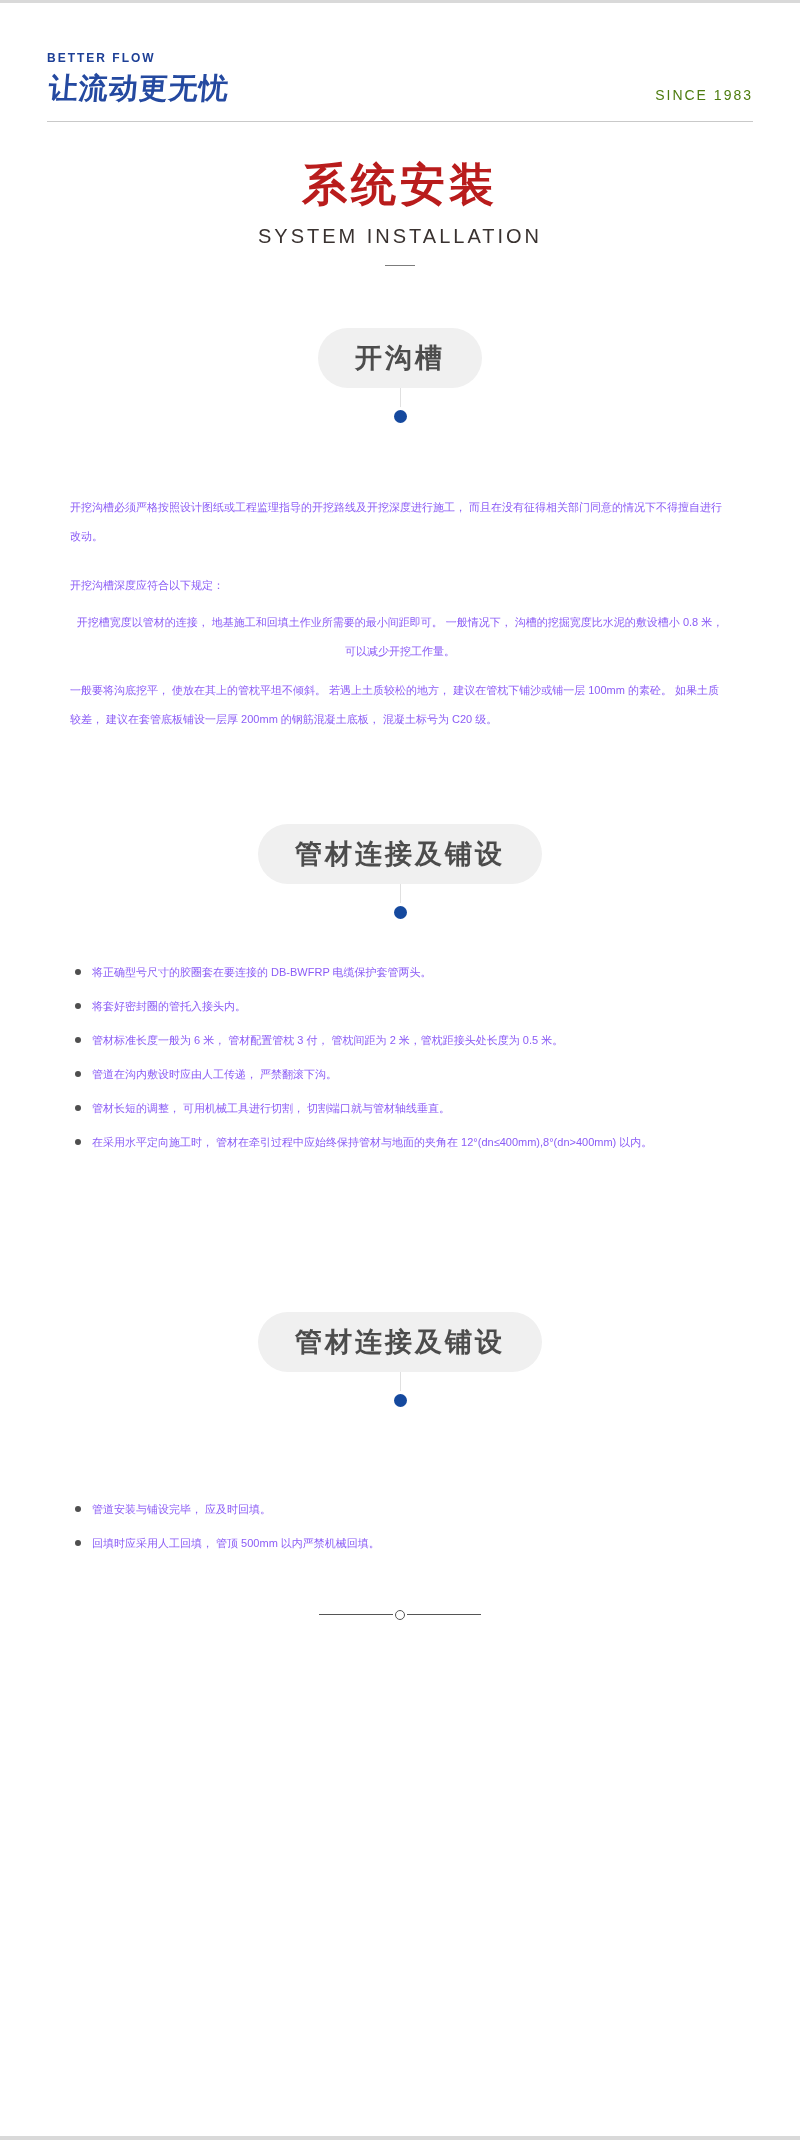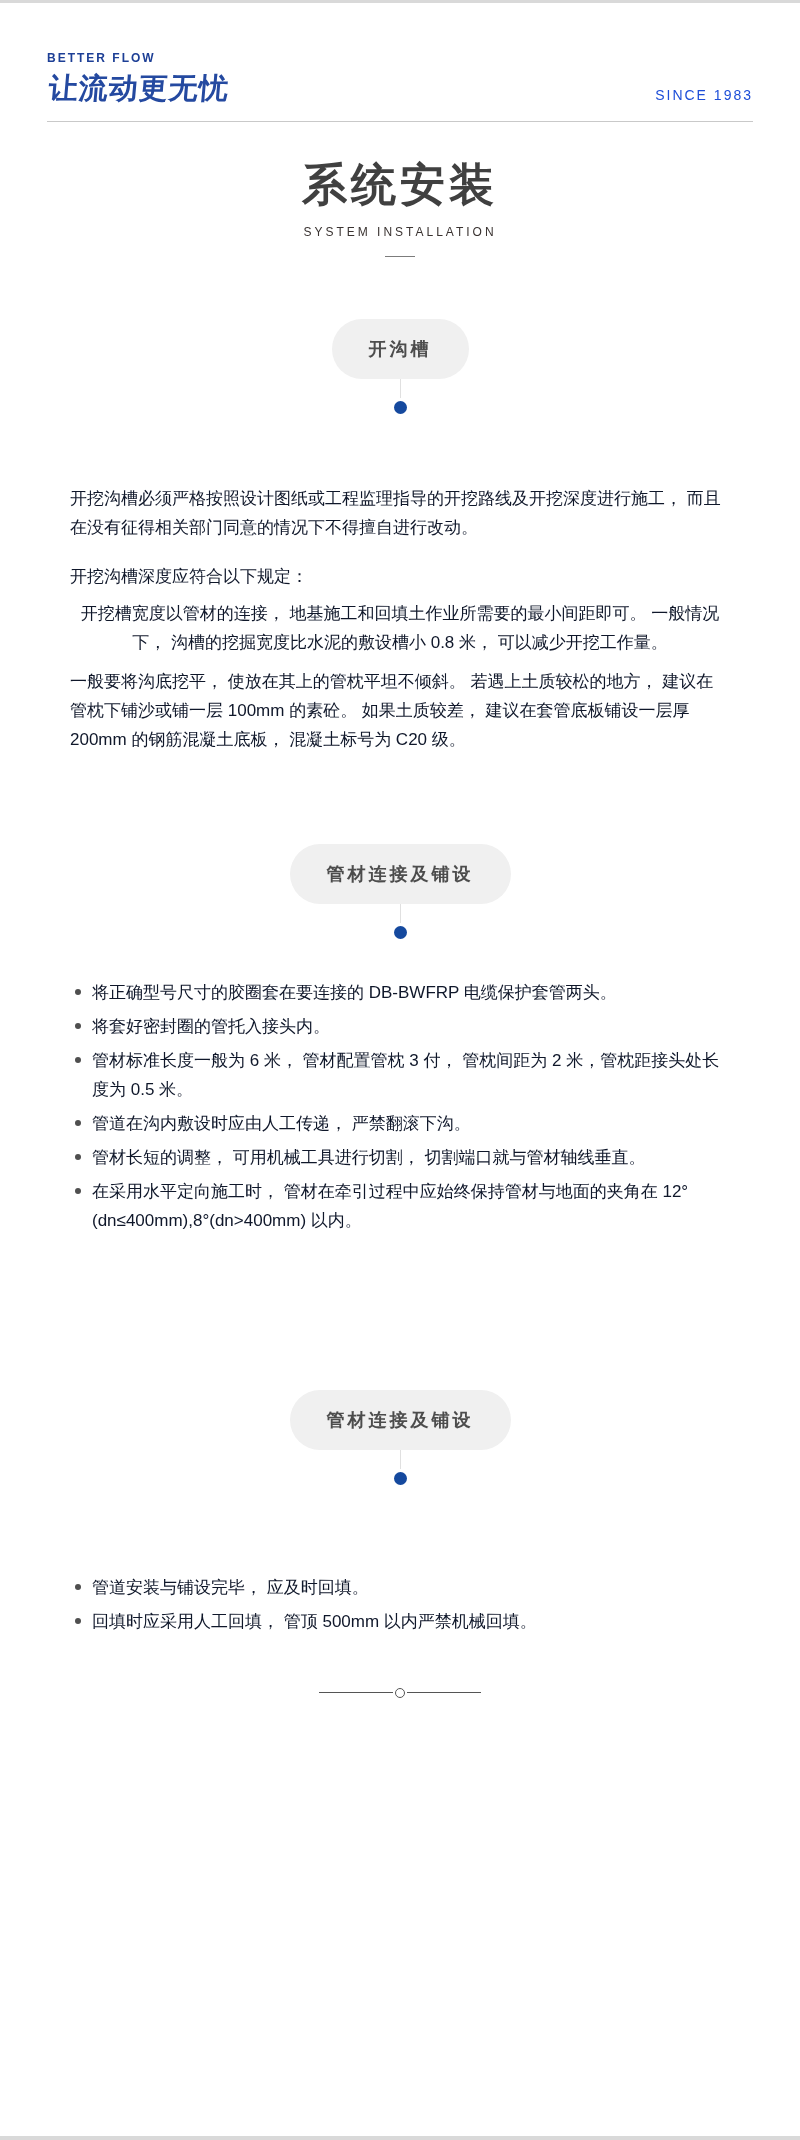--- a/index.html
+++ b/index.html
@@ -26,66 +26,66 @@
     color:#1d3f96;
   }
   .brand-logo{
     margin-top:4px;
     font-size:29px;font-weight:900;letter-spacing:1px;
     color:#2449a0;
     transform:skewX(-5deg);
     transform-origin:left bottom;
   }
   .since{
-    font-size:14px;letter-spacing:2px;color:#1d4ed8;
+    font-size:14px;letter-spacing:2px;color:#4d7c0f;
     padding-bottom:6px;
   }
   .header-divider{
     margin:12px 47px 0 47px;
     border-top:1px solid #c9c9c9;
     height:0;
   }
 
   
   .title-block{text-align:center;}
   .page-title{
     margin:36px 0 0 0;
     font-size:45px;line-height:1.22;font-weight:800;
-    letter-spacing:4px;color:#404040;
+    letter-spacing:4px;color:#b91c1c;
   }
   .page-subtitle{
     margin-top:12px;
-    font-size:12px;letter-spacing:3px;color:#393230;
+    font-size:20px;letter-spacing:3px;color:#393230;
   }
   .subline{
     width:30px;height:0;border-top:1px solid #7c7c7c;
     margin:17px auto 0 auto;
   }
 
   
   .badge-wrap{text-align:center;}
   .badge{
     display:inline-block;
     background:#f0f0f0;
     border-radius:36px;
     padding:14px 37px;
-    font-size:18px;line-height:32px;font-weight:bold;
+    font-size:27px;line-height:32px;font-weight:bold;
     letter-spacing:3px;color:#4c4c4c;
   }
   .connector{width:1px;height:22px;background:#e0e0e0;margin:0 auto;}
   .dot{
     width:13px;height:13px;border-radius:50%;
     background:#15499e;margin:0 auto;
     box-shadow:0 0 0 3px #ffffff;
   }
 
   
   .content{
     margin-left:70px;margin-right:70px;
-    font-size:17px;line-height:29px;color:#0f172a;
+    font-size:11px;line-height:29px;color:#8b5cf6;
     text-align:left;
   }
   .content p{margin:0;}
   .blist{list-style:none;margin:0;padding:0;}
   .blist li{
     position:relative;
     padding-left:22px;
   }
   .blist li::before{
     content:"";

